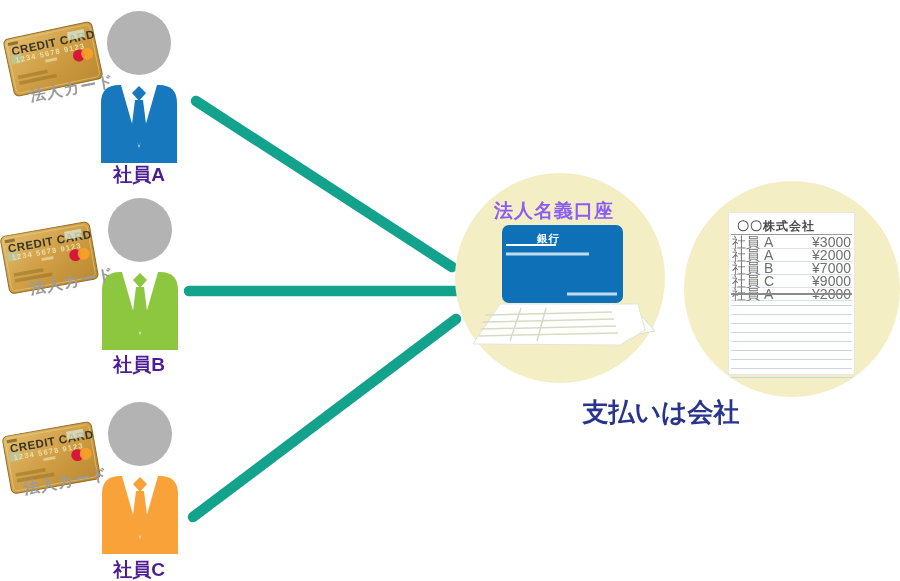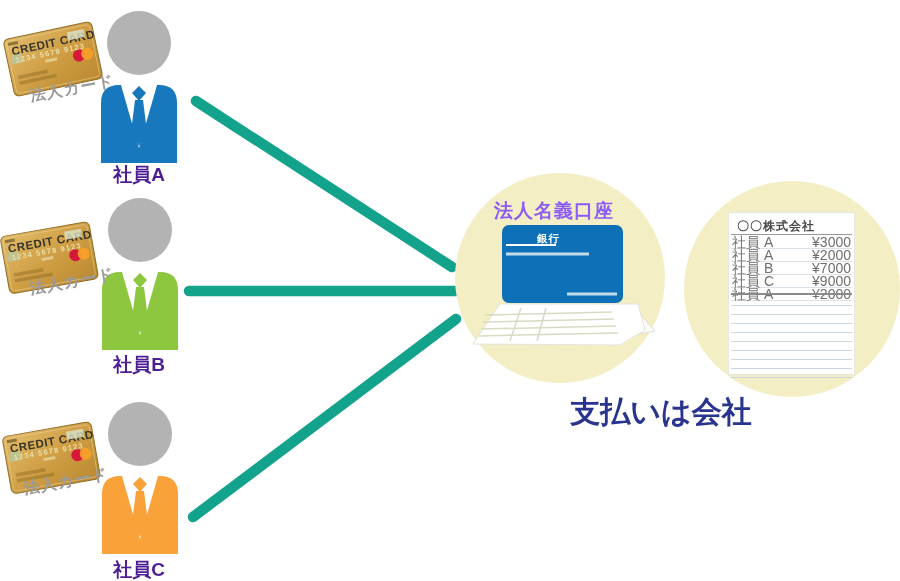--- a/index.html
+++ b/index.html
@@ -5,21 +5,21 @@
   html,body{margin:0;padding:0;background:#fff;}
   .stage{position:relative;width:900px;height:581px;background:#ffffff;overflow:hidden;
          font-family:"Liberation Sans","DejaVu Sans",sans-serif;}
   .stage svg{position:absolute;left:0;top:0;}
   svg text{font-family:"Liberation Sans","DejaVu Sans",sans-serif;}
   .abs{position:absolute;}
   .emp-label{width:80px;text-align:center;font-size:19px;font-weight:bold;color:#4c1d95;}
   .card-overlay{font-size:16px;font-weight:bold;color:#9B9B9B;letter-spacing:1px;
                 transform:rotate(-10deg);transform-origin:left center;white-space:nowrap;}
   .account-title{font-size:19px;font-weight:bold;color:#8b5cf6;letter-spacing:1px;white-space:nowrap;}
-  .caption{width:300px;text-align:center;font-size:30px;font-weight:bold;color:#28348E;line-height:36px;}
+  .caption{width:300px;text-align:center;font-size:26px;font-weight:bold;color:#28348E;line-height:36px;}
   .statement{width:127px;height:163px;background:#fff;border:1px solid #e7e7e2;box-sizing:border-box;}
   .stmt-company{position:absolute;left:8px;top:5px;font-size:12px;font-weight:bold;color:#4a4a4a;letter-spacing:1px;white-space:nowrap;}
   .stmt-title-rule{position:absolute;left:2px;right:2px;top:21px;border-top:1px solid #9a9a9a;}
   .stmt-rows{position:absolute;left:2px;right:2px;top:23px;}
   .srow{display:flex;justify-content:space-between;align-items:flex-end;height:8px;
         font-size:14px;line-height:8px;color:#6f6f6f;border-bottom:1px solid #D9E0E8;padding:2px 1px;}
   .stmt-divider{position:absolute;left:2px;right:2px;top:80px;border-top:2px solid #8a8a8a;}
   .stmt-rules{position:absolute;left:2px;right:2px;top:84px;}
   .rule{height:8px;border-bottom:1px solid #CBD6E2;}
 </style>

